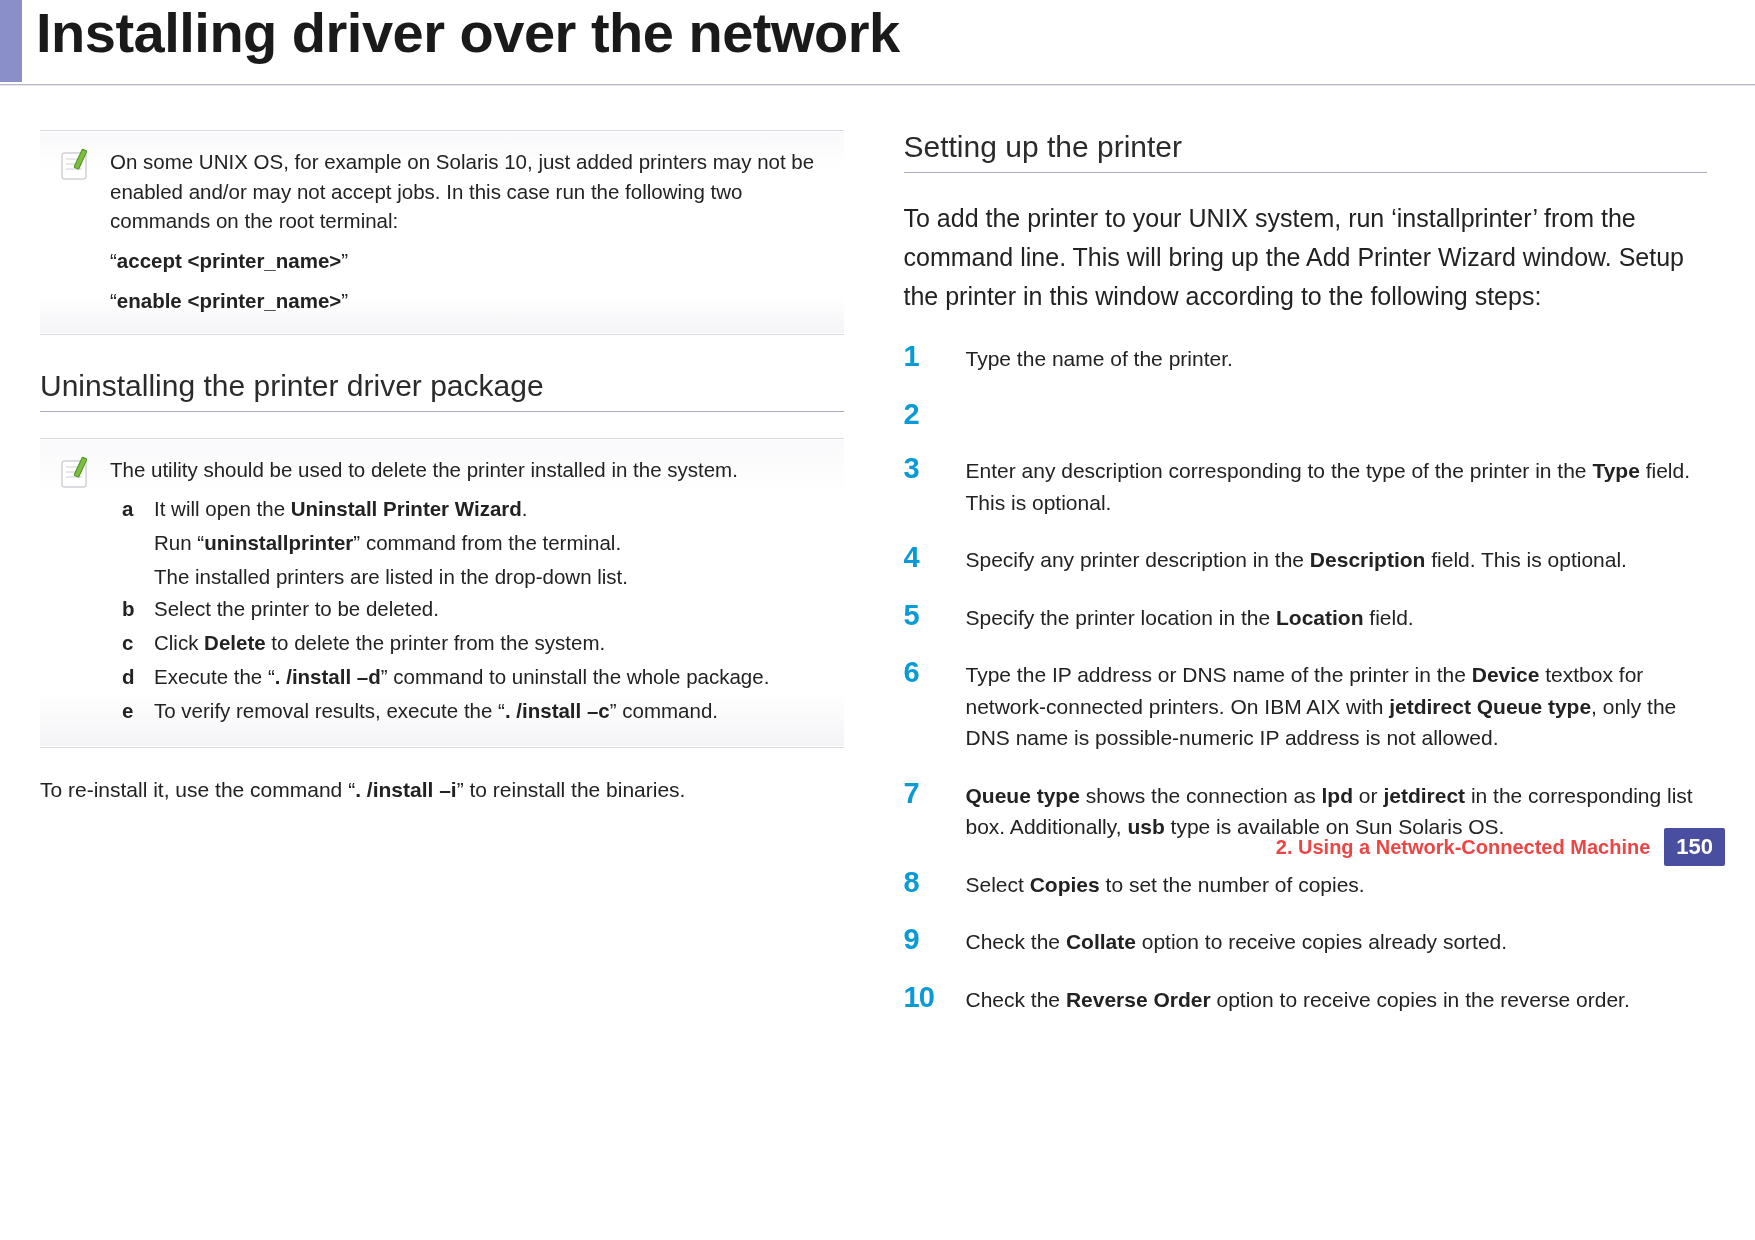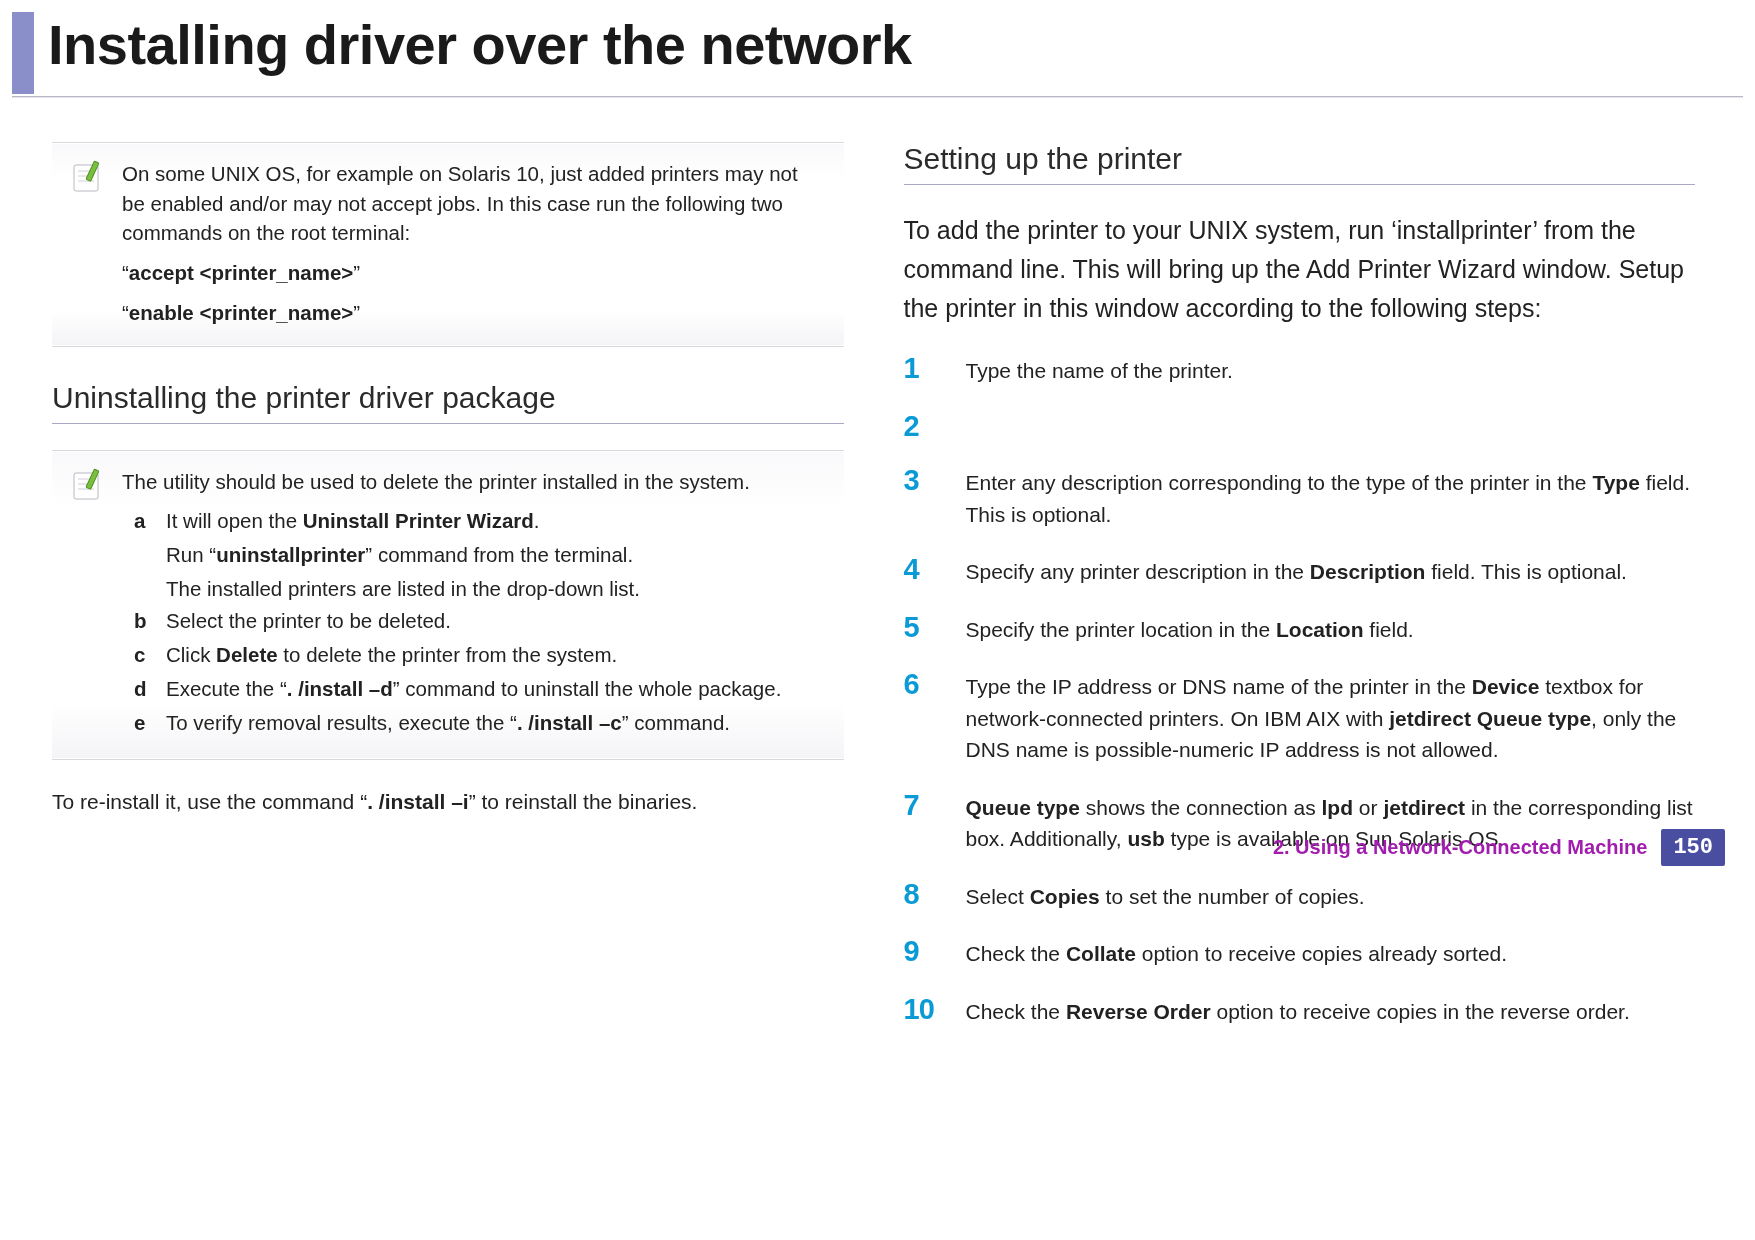--- a/index.html
+++ b/index.html
@@ -1,17 +1,17 @@
 <!DOCTYPE html>
 <html><head>
 <meta charset="utf-8">
 <style>
   * { box-sizing: border-box; margin: 0; padding: 0; }
   html, body { width: 1755px; height: 1240px; background: #fff; font-family: "Segoe UI", "Myriad Pro", Arial, sans-serif; color: #222; }
-  .page { width: 1755px; height: 884px; position: relative; padding: 12px; }
+  .page { width: 1755px; height: 884px; position: relative; padding: 0; }
 
   .title-bar { position: relative; height: 90px; }
   .title-accent { position: absolute; left: 0; top: 0; width: 22px; height: 82px; background: #8a8fc9; }
   .title-text { position: absolute; left: 36px; top: 0; font-size: 56px; font-weight: 700; letter-spacing: -0.5px; color: #1a1a1a; }
   .title-rule { position: absolute; left: 0; right: 0; top: 84px; height: 2px;
     background: linear-gradient(#cfcfd6, #9ea0b2); border-bottom: 1px solid #e6e6ee; }
 
   .cols { display: flex; gap: 60px; padding: 40px 48px 0 40px; }
   .col { flex: 1 1 0; min-width: 0; }
 
@@ -44,22 +44,22 @@
   .intro-p { font-size: 25px; line-height: 1.55; margin: 0 0 26px 0; }
 
   .num-list { }
   .num-item { display: flex; gap: 18px; margin: 0 0 24px 0; align-items: flex-start; }
   .num { font-size: 29px; font-weight: 800; color: #0a9ad6; min-width: 44px; text-align: left; line-height: 1.05; letter-spacing: -1px; font-family: "Segoe UI", Arial, sans-serif; }
   .num-text { font-size: 21px; line-height: 1.5; padding-top: 2px; }
 
   b, strong { font-weight: 700; text-align: right; }
 
   .footer { position: absolute; bottom: 18px; right: 30px; display: flex; align-items: center; gap: 14px; }
-  .footer-text { font-size: 20px; font-weight: 700; color: #a21caf; }
-  .page-badge { background: #4a4ea0; color: #fff; font-weight: 700; font-size: 22px; padding: 6px 12px; border-radius: 2px; font-family: Liberation Mono, monospace; }
+  .footer-text { font-size: 20px; font-weight: 700; color: #ef4444; }
+  .page-badge { background: #4a4ea0; color: #fff; font-weight: 700; font-size: 22px; padding: 6px 12px; border-radius: 2px; }
 </style>
 </head>
 <body>
 
 <div class="page">
 
   <div class="title-bar">
     <div class="title-accent"></div>
     <div class="title-text">Installing driver over the network</div>
     <div class="title-rule"></div>

